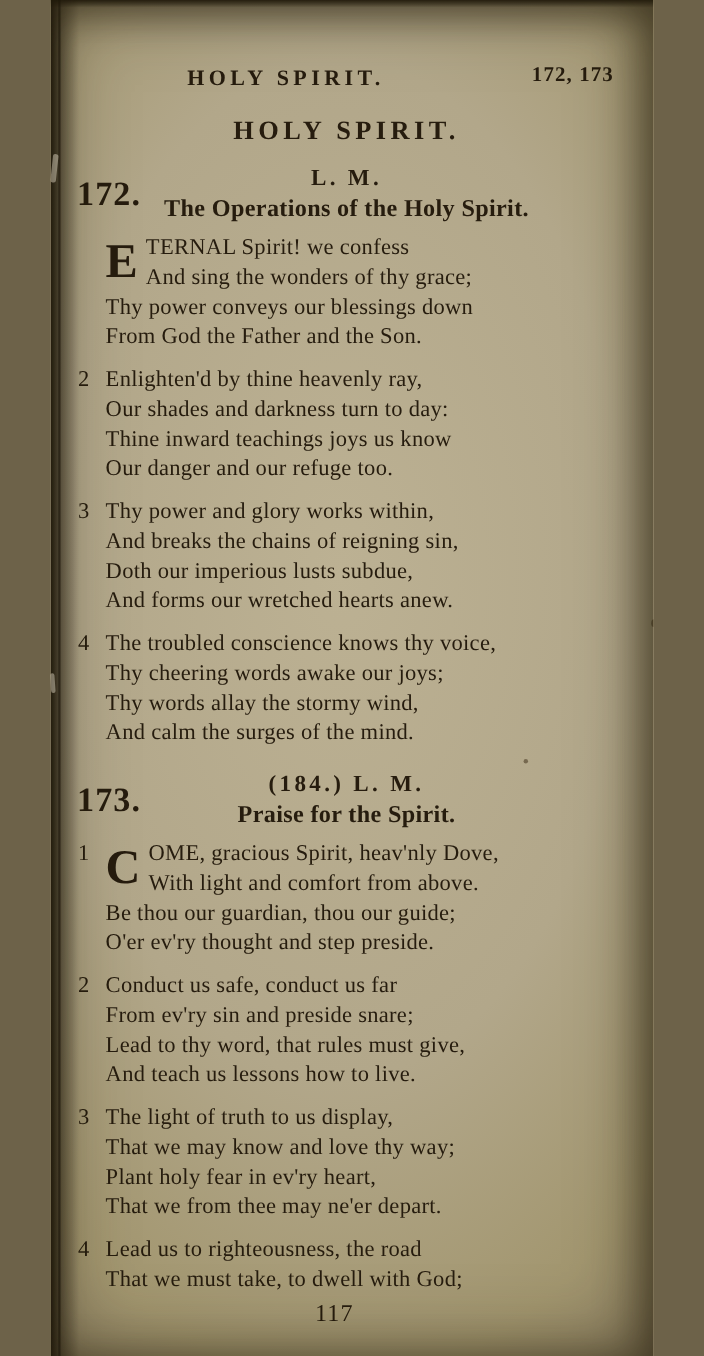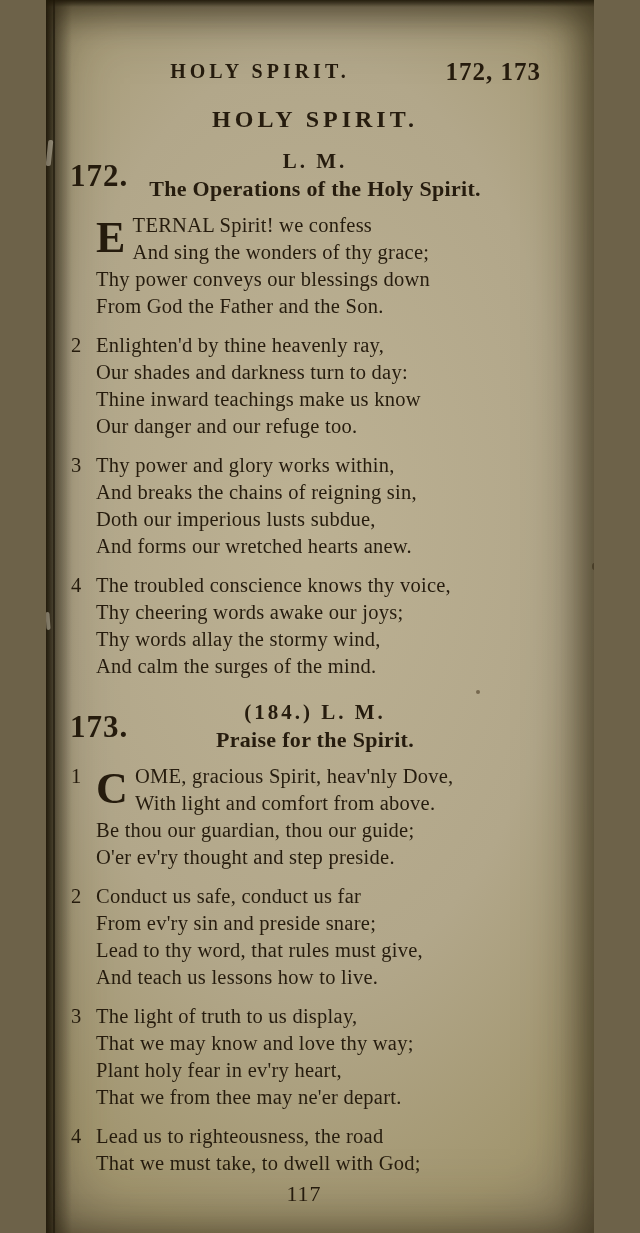--- a/index.html
+++ b/index.html
@@ -27,21 +27,21 @@
   .speck{position:absolute;z-index:4;border-radius:50%;background:rgba(55,40,18,.5);}
   .sp1{left:546px;top:563px;width:5px;height:7px;}
   .sp2{left:430px;top:690px;width:4px;height:4px;}
   .sp3{left:598px;top:828px;width:6px;height:4px;background:rgba(55,40,18,.35);}
 
   .content{position:relative;z-index:3;padding:0 34px 0 24px;}
 
   .running-header{position:relative;height:30px;margin-top:60px;}
   .rh-title{position:absolute;left:0;right:110px;text-align:center;
     font-weight:bold;font-size:20px;letter-spacing:4px;}
-  .rh-numbers{position:absolute;right:19px;top:-2px;font-weight:bold;font-size:25px;letter-spacing:1px;}
+  .rh-numbers{position:absolute;right:2px;top:-2px;font-weight:bold;font-size:19px;letter-spacing:1px;}
 
   .section-title{margin:16px 0 0;text-align:center;
     font-weight:bold;font-size:24px;letter-spacing:4px;}
 
   .hymn-head{position:relative;text-align:center;margin:16px 0 6px;}
   .hymn2 .hymn-head{margin-top:20px;}
   .hymn-number{position:absolute;left:0;top:9px;font-size:31px;font-weight:bold;letter-spacing:1px;}
   .hymn-meter{font-size:21px;font-weight:bold;letter-spacing:3px;}
   .hymn-title{font-size:22px;font-weight:bold;margin-top:2px;letter-spacing:.3px;}
 
@@ -90,21 +90,21 @@
               <div class="line">And sing the wonders of thy grace;</div>
               <div class="line">Thy power conveys our blessings down</div>
               <div class="line">From God the Father and the Son.</div>
             </div>
           </div>
           <div class="verse">
             <span class="vnum">2</span>
             <div class="lines">
               <div class="line">Enlighten'd by thine heavenly ray,</div>
               <div class="line">Our shades and darkness turn to day:</div>
-              <div class="line">Thine inward teachings make us know</div>
+              <div class="line">Thine inward teachings joys us know</div>
               <div class="line">Our danger and our refuge too.</div>
             </div>
           </div>
           <div class="verse">
             <span class="vnum">3</span>
             <div class="lines">
               <div class="line">Thy power and glory works within,</div>
               <div class="line">And breaks the chains of reigning sin,</div>
               <div class="line">Doth our imperious lusts subdue,</div>
               <div class="line">And forms our wretched hearts anew.</div>

